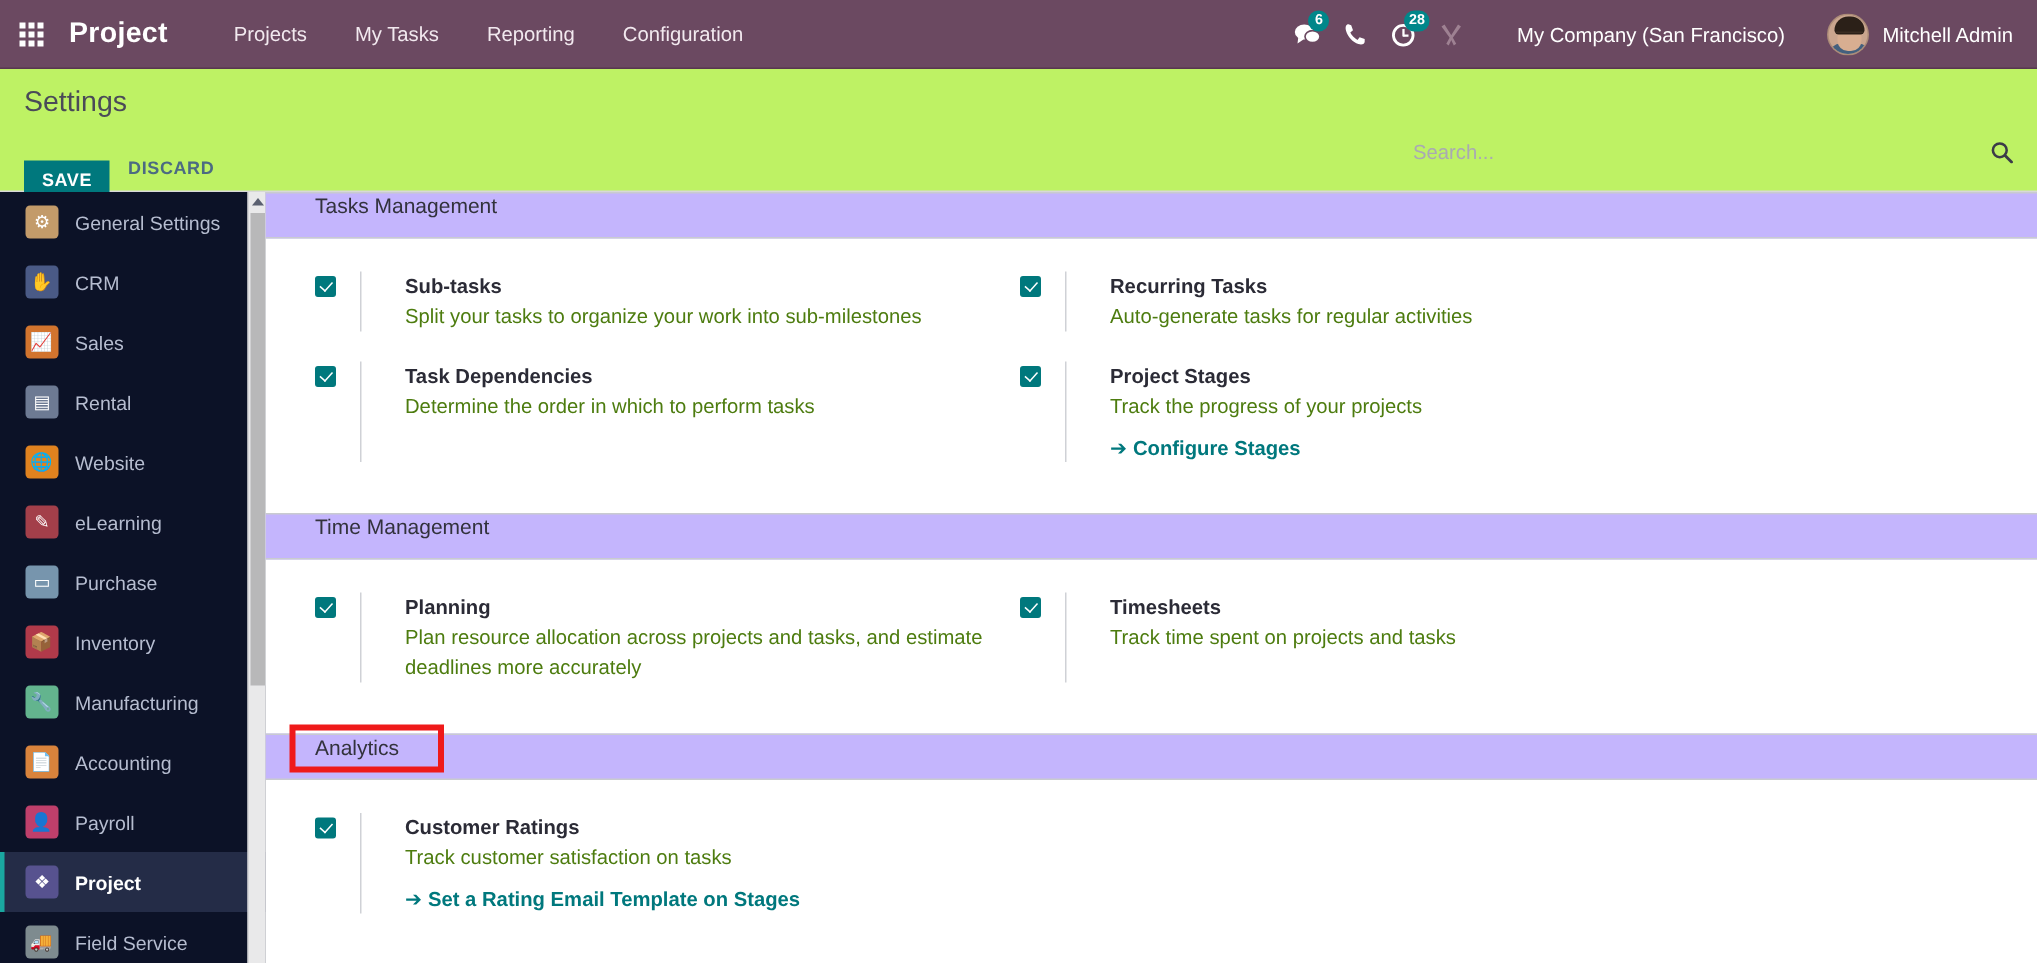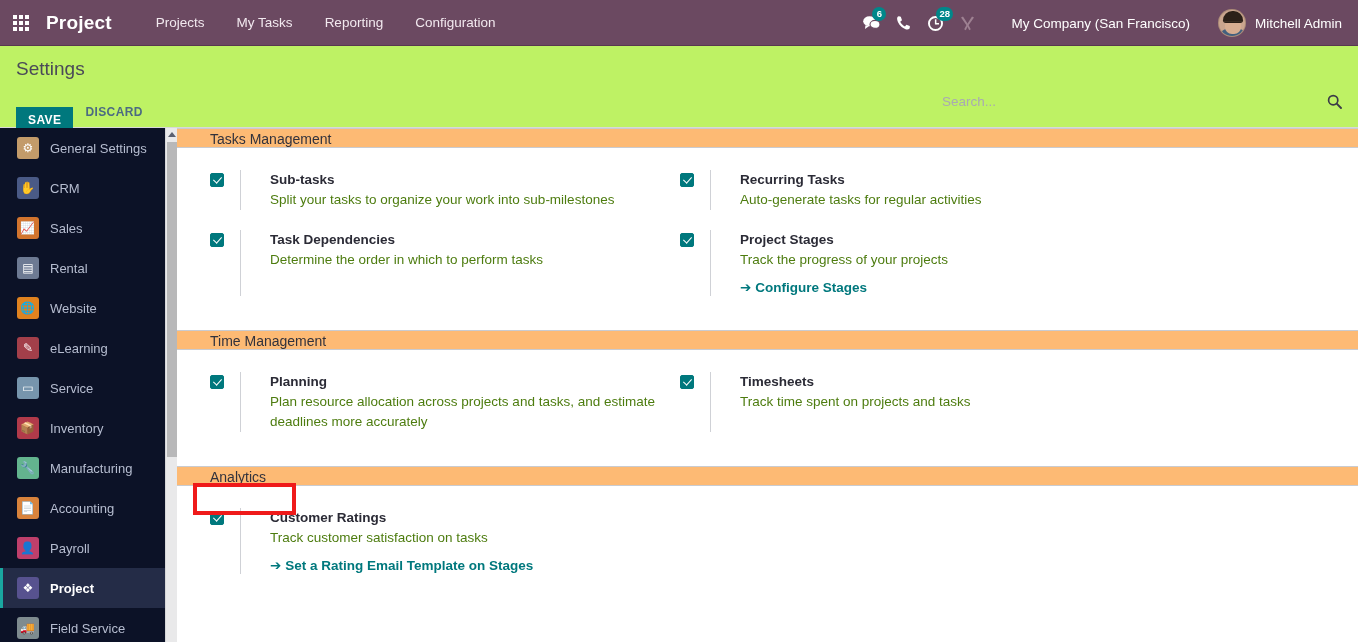--- a/index.html
+++ b/index.html
@@ -269,26 +269,26 @@
   }
 
   
   .settings-main {
     flex: 1;
     background: #ffffff;
     overflow: hidden;
     position: relative;
   }
   .section-header {
-    background: #fdba74;
+    background: #c4b5fd;
     border-top: 1px solid #c9cbd0;
     border-bottom: 1px solid #c9cbd0;
-    height: 20px;
-    display: flex;
-    align-items: flex-end;
+    height: 31px;
+    display: flex;
+    align-items: flex-start;
     padding-left: 33px;
     position: relative;
   }
   .section-header h3 {
     margin: 0;
     font-size: 14px;
     font-weight: normal;
     color: #32323c;
   }
   .section-body {
@@ -468,21 +468,21 @@
         <div class="side-item">
           <span class="app-icon" style="background: rgb(224, 130, 31);">🌐</span>
           <span class="side-label">Website</span>
         </div>
         <div class="side-item">
           <span class="app-icon" style="background: rgb(163, 63, 74);">✎</span>
           <span class="side-label">eLearning</span>
         </div>
         <div class="side-item">
           <span class="app-icon" style="background: rgb(119, 149, 173);">▭</span>
-          <span class="side-label">Service</span>
+          <span class="side-label">Purchase</span>
         </div>
         <div class="side-item">
           <span class="app-icon" style="background: rgb(177, 58, 74);">📦</span>
           <span class="side-label">Inventory</span>
         </div>
         <div class="side-item">
           <span class="app-icon" style="background: rgb(99, 180, 142);">🔧</span>
           <span class="side-label">Manufacturing</span>
         </div>
         <div class="side-item">

